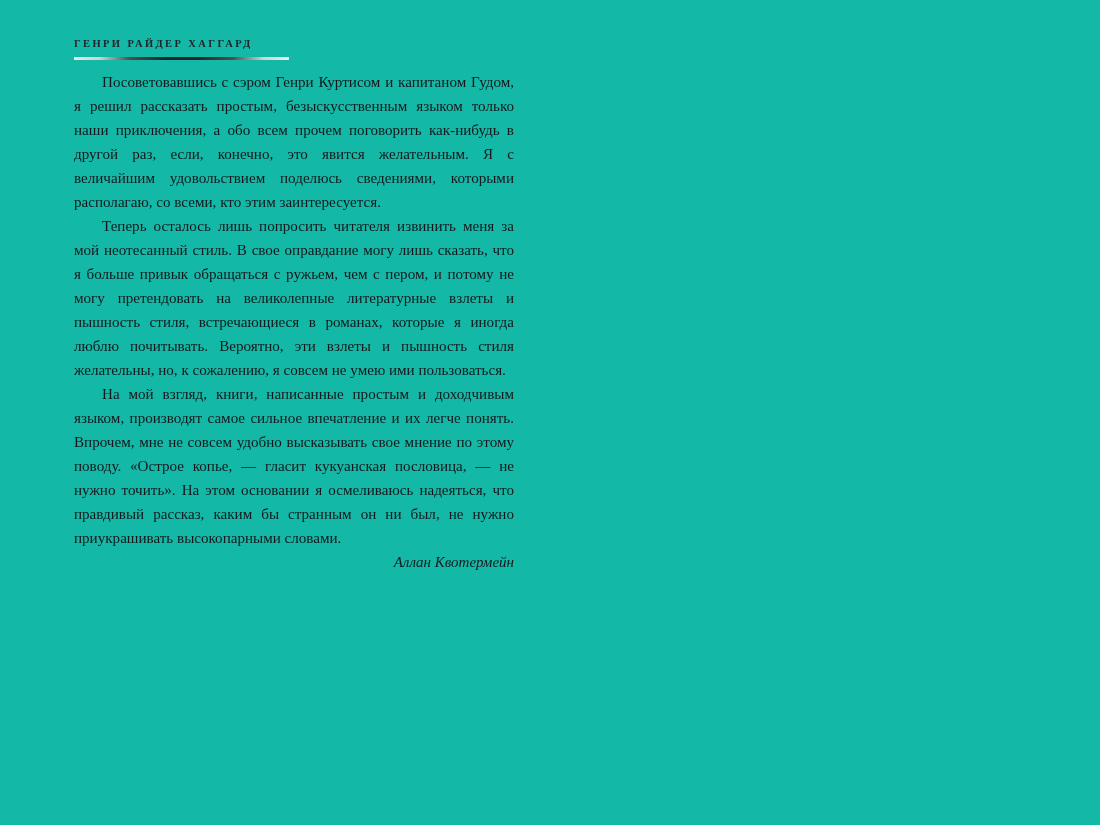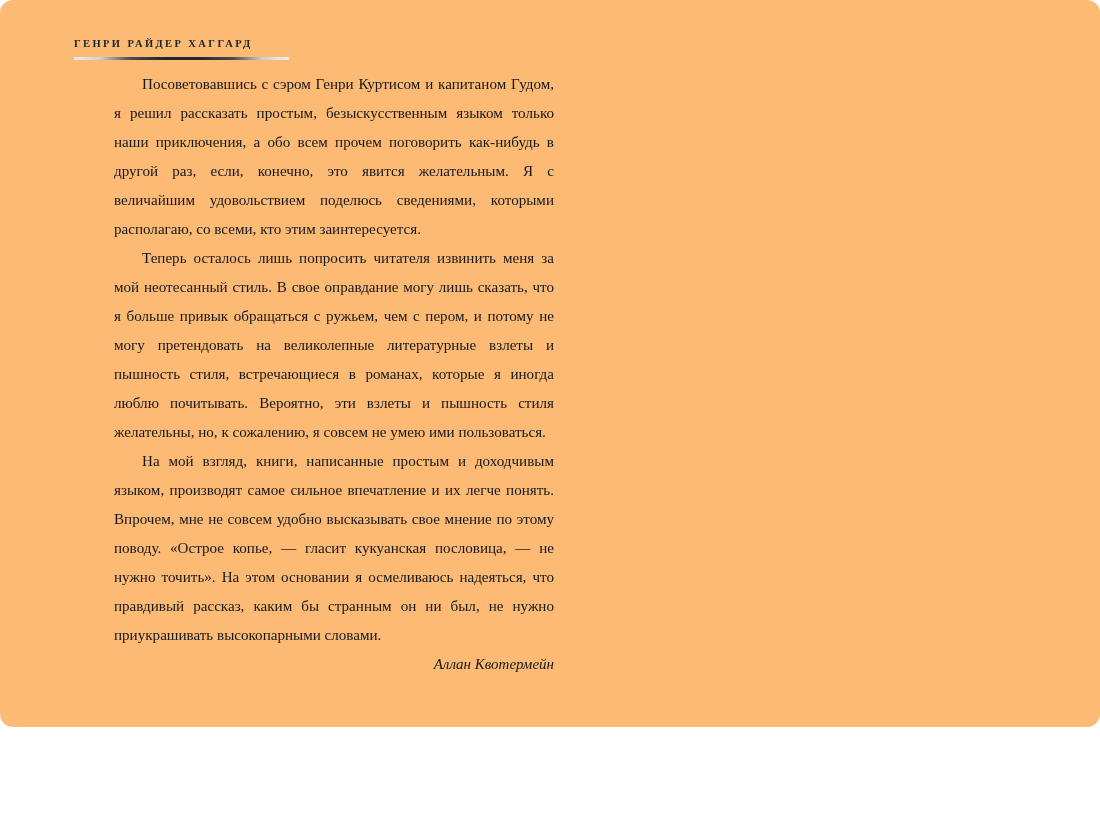--- a/index.html
+++ b/index.html
@@ -11,23 +11,22 @@
     height: 825px;
     background: #ffffff;
     font-family: "Liberation Serif", "DejaVu Serif", serif;
     color: #1a1a1a;
     overflow: hidden;
   }
 
   .spread {
     position: relative;
     width: 1100px;
-    height: 727px;
-    background: #fdba74;
-    border-radius: 13px;
+    height: 825px;
+    background: #14b8a6;
   }
 
   
   .page {
     position: absolute;
     top: 0;
     height: 825px;
     box-sizing: border-box;
   }
   .page-left  { left: 0;    width: 550px; }
@@ -61,27 +60,26 @@
         #23262b 58%,
         #4c4c4c 74%,
         #d2d2d2 88%,
         #eeeeee 100%);
   }
 
   
   .textblock {
     position: absolute;
     font-size: 15.1px;
-    line-height: 29px;
+    line-height: 24px;
     text-align: justify;
     text-justify: inter-word;
     color: #15181d;
     -webkit-hyphens: none;
     hyphens: none;
-    margin-left: 40px;
   }
   .col-left {
     left: 74px;
     top: 70px;
     width: 440px;
   }
 
   .textblock p {
     margin: 0;
     text-indent: 28px;

